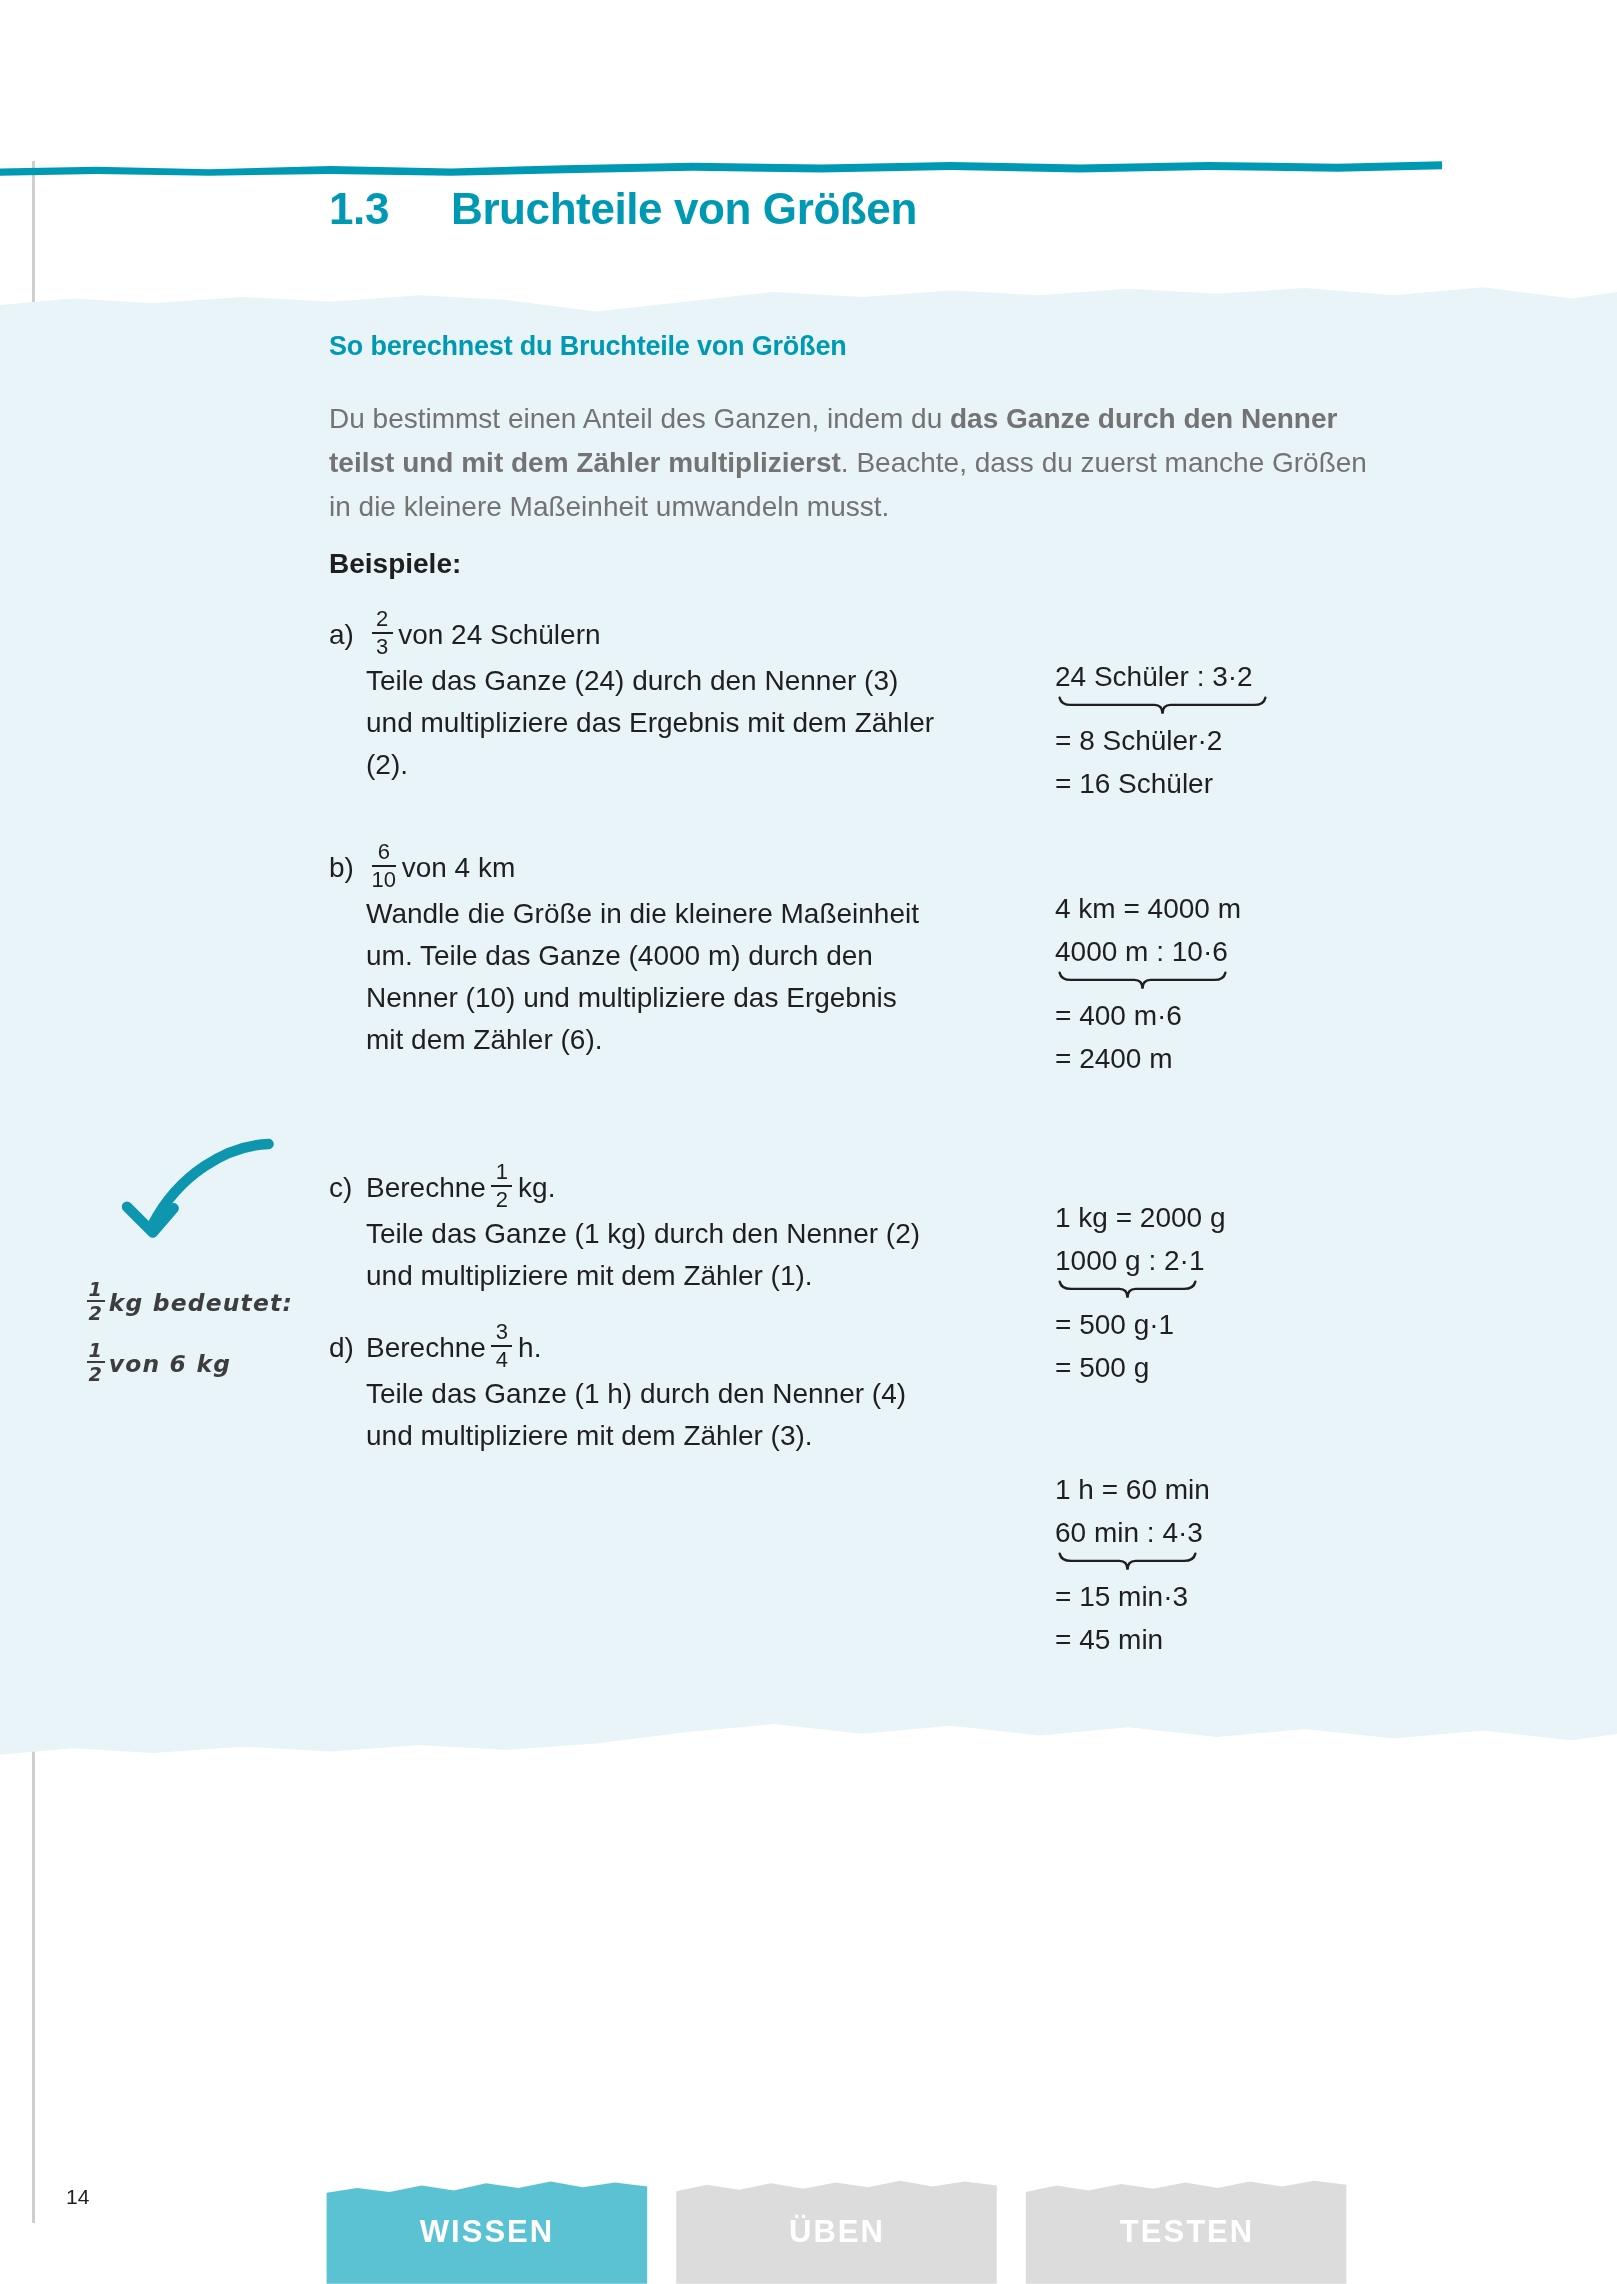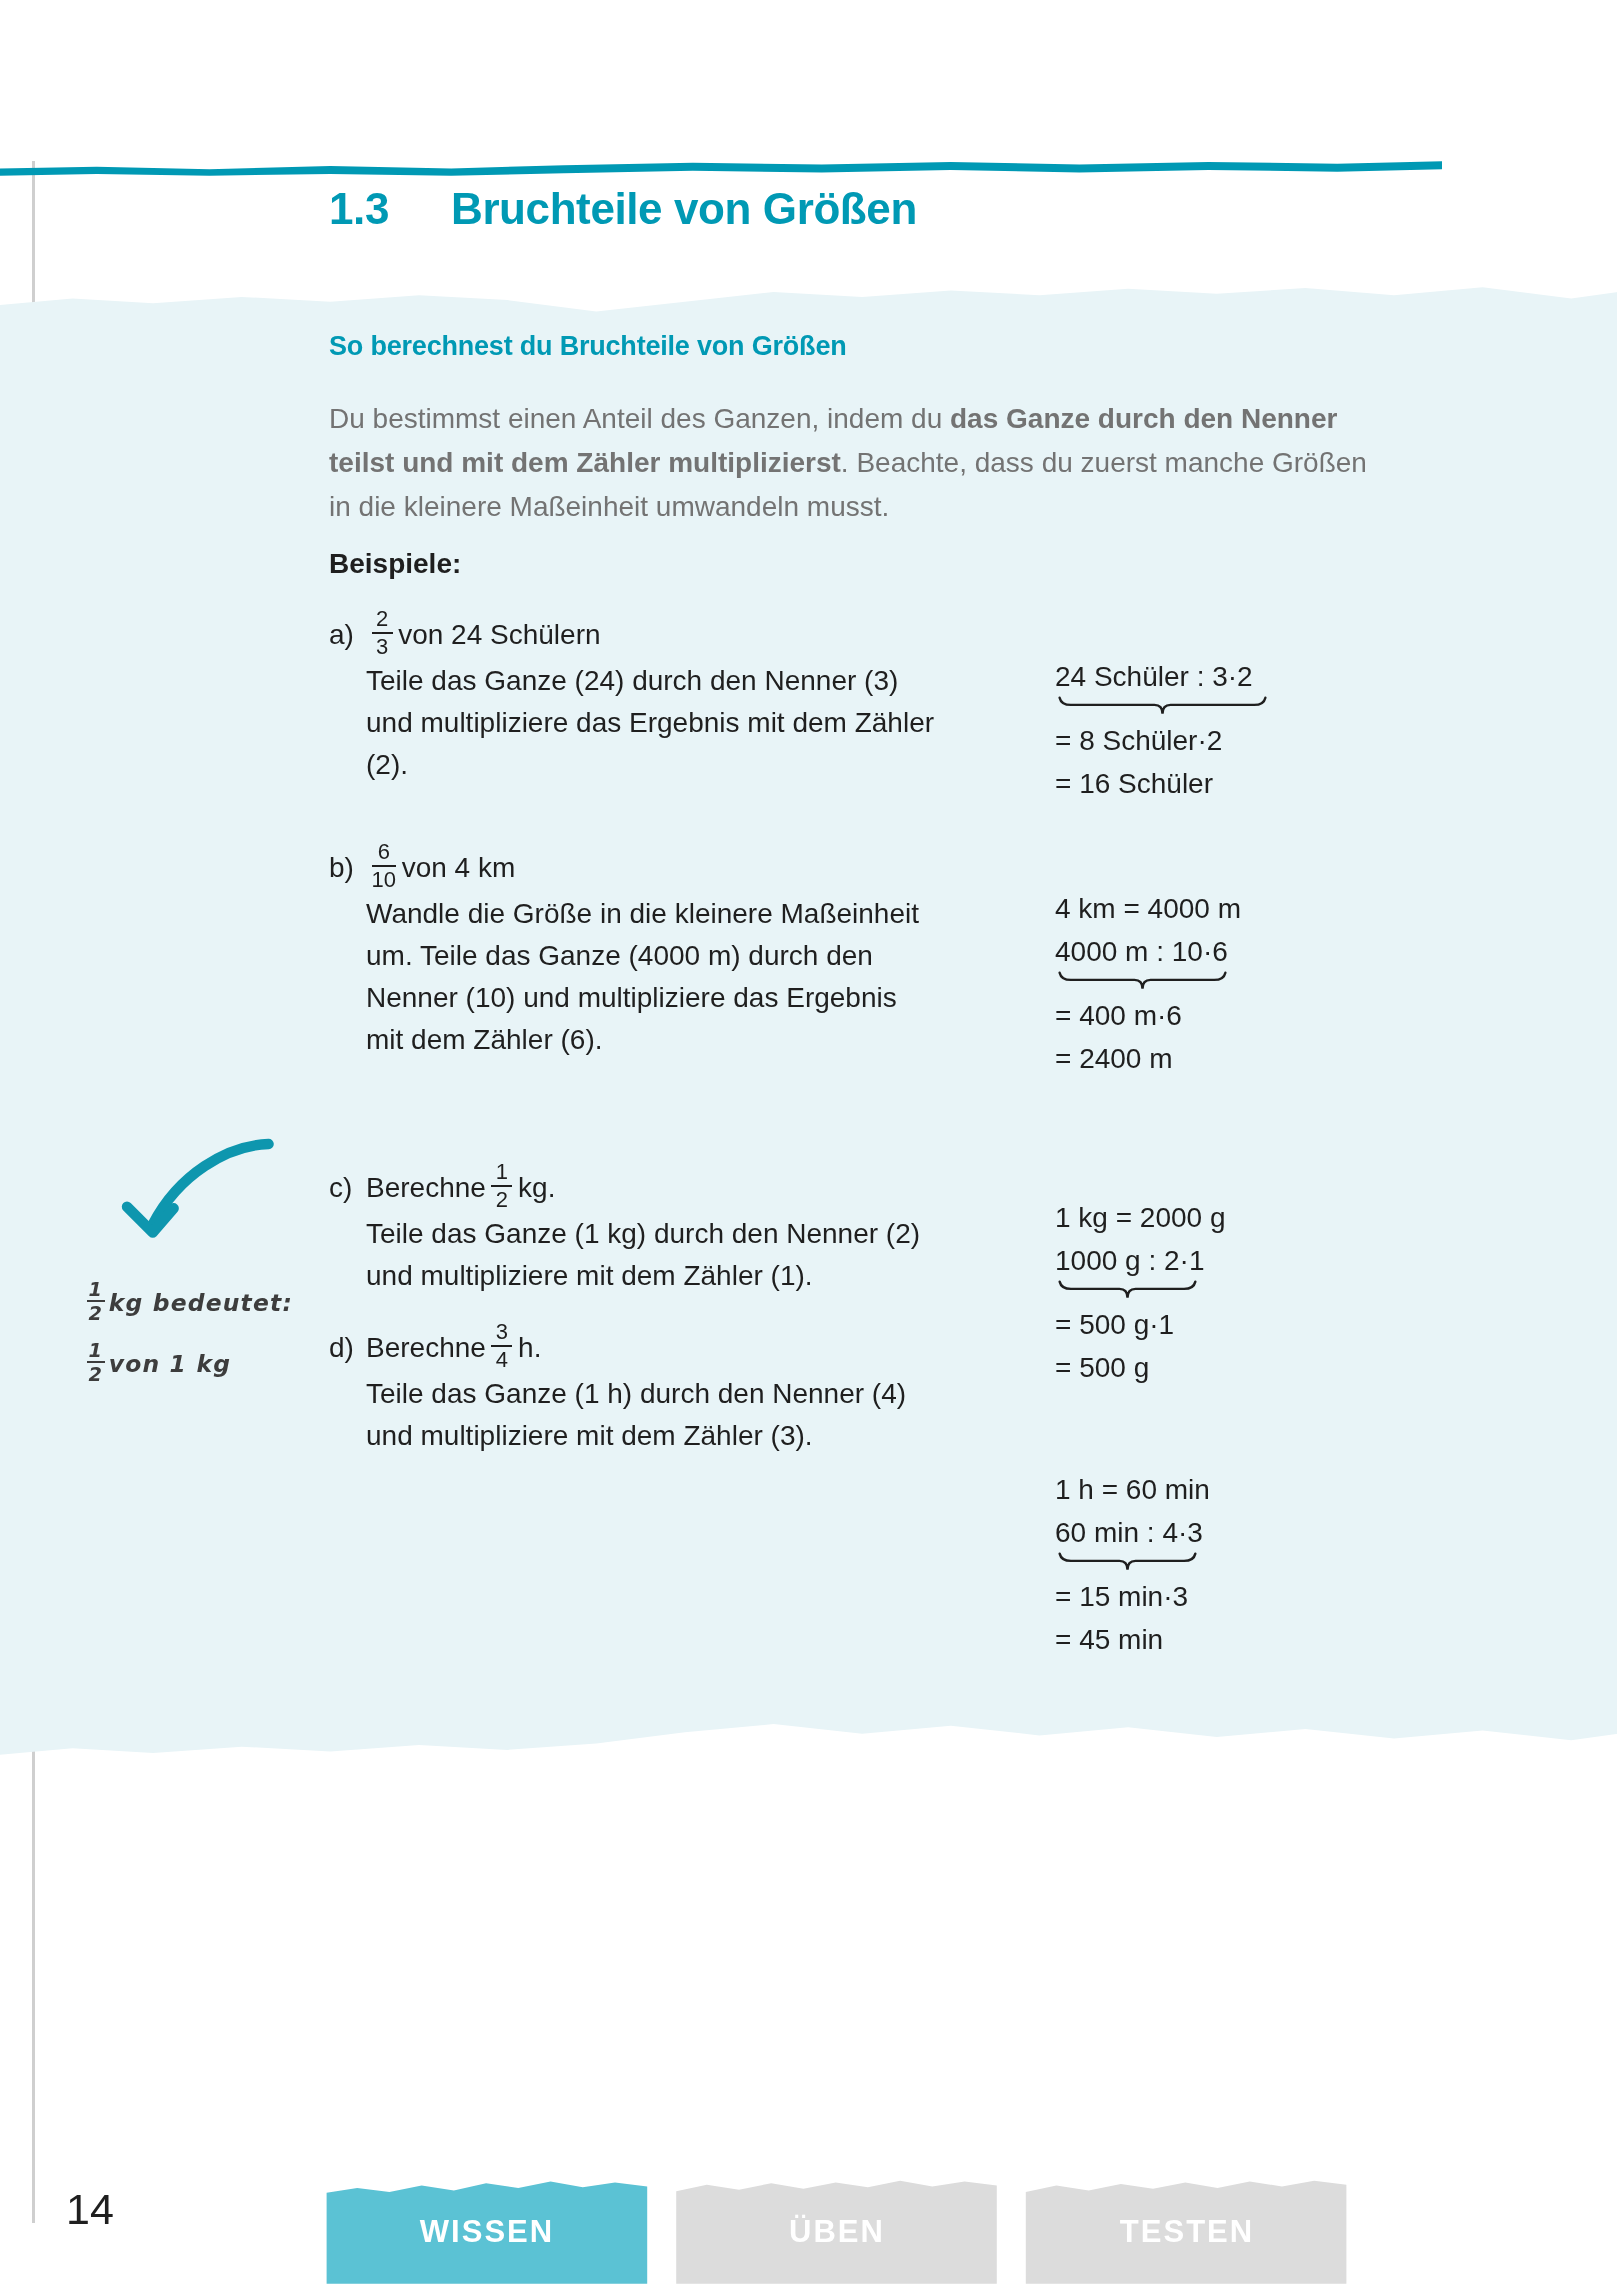--- a/index.html
+++ b/index.html
@@ -94,21 +94,21 @@
     letter-spacing:1.2px;
   }
   .note .frac{margin:0 4px 0 0;top:-2.4px;}
   .note .frac .num,.note .frac .den{font-size:19.3px;line-height:21px;}
   .note .frac .bar{background:#3d3d3d;height:1.6px;min-width:17.7px;}
   .note-row{display:flex;align-items:center;white-space:nowrap;}
 
   
   .pageno{
     position:absolute;left:66px;top:2185px;
-    font-size:43px;color:#1f1f1f;
+    font-size:21px;color:#1f1f1f;
   }
   .tabs{position:absolute;left:325px;top:2175px;width:1023px;height:109px;}
   .tabs svg{display:block;}
   .tab-label{
     position:absolute;top:2214px;
     font-size:31px;font-weight:bold;color:#ffffff;
     letter-spacing:2px;text-align:center;
   }
   #tab-label-0{left:325px;width:324px;}
   #tab-label-1{left:675px;width:324px;}
@@ -273,21 +273,21 @@
         <span class="den">2</span>
       </span>
       <span>kg bedeutet:</span>
     </div>
     <div class="note-row">
       <span class="frac">
         <span class="num">1</span>
         <span class="bar"></span>
         <span class="den">2</span>
       </span>
-      <span>von 1 kg</span>
+      <span>von 6 kg</span>
     </div>
   </div>
 
   <div class="pageno">14</div>
 
   <div class="tabs">
     <svg width="1023" height="109" viewBox="0 0 1270 135">
       <g>
         <path d="M2,22 L40,16 L80,21 L120,13 L160,19 L200,10 L240,16 L280,8 L320,15 L360,9 L400,14
                  L400,135 L2,135 Z" fill="#5BC2D4"></path>

